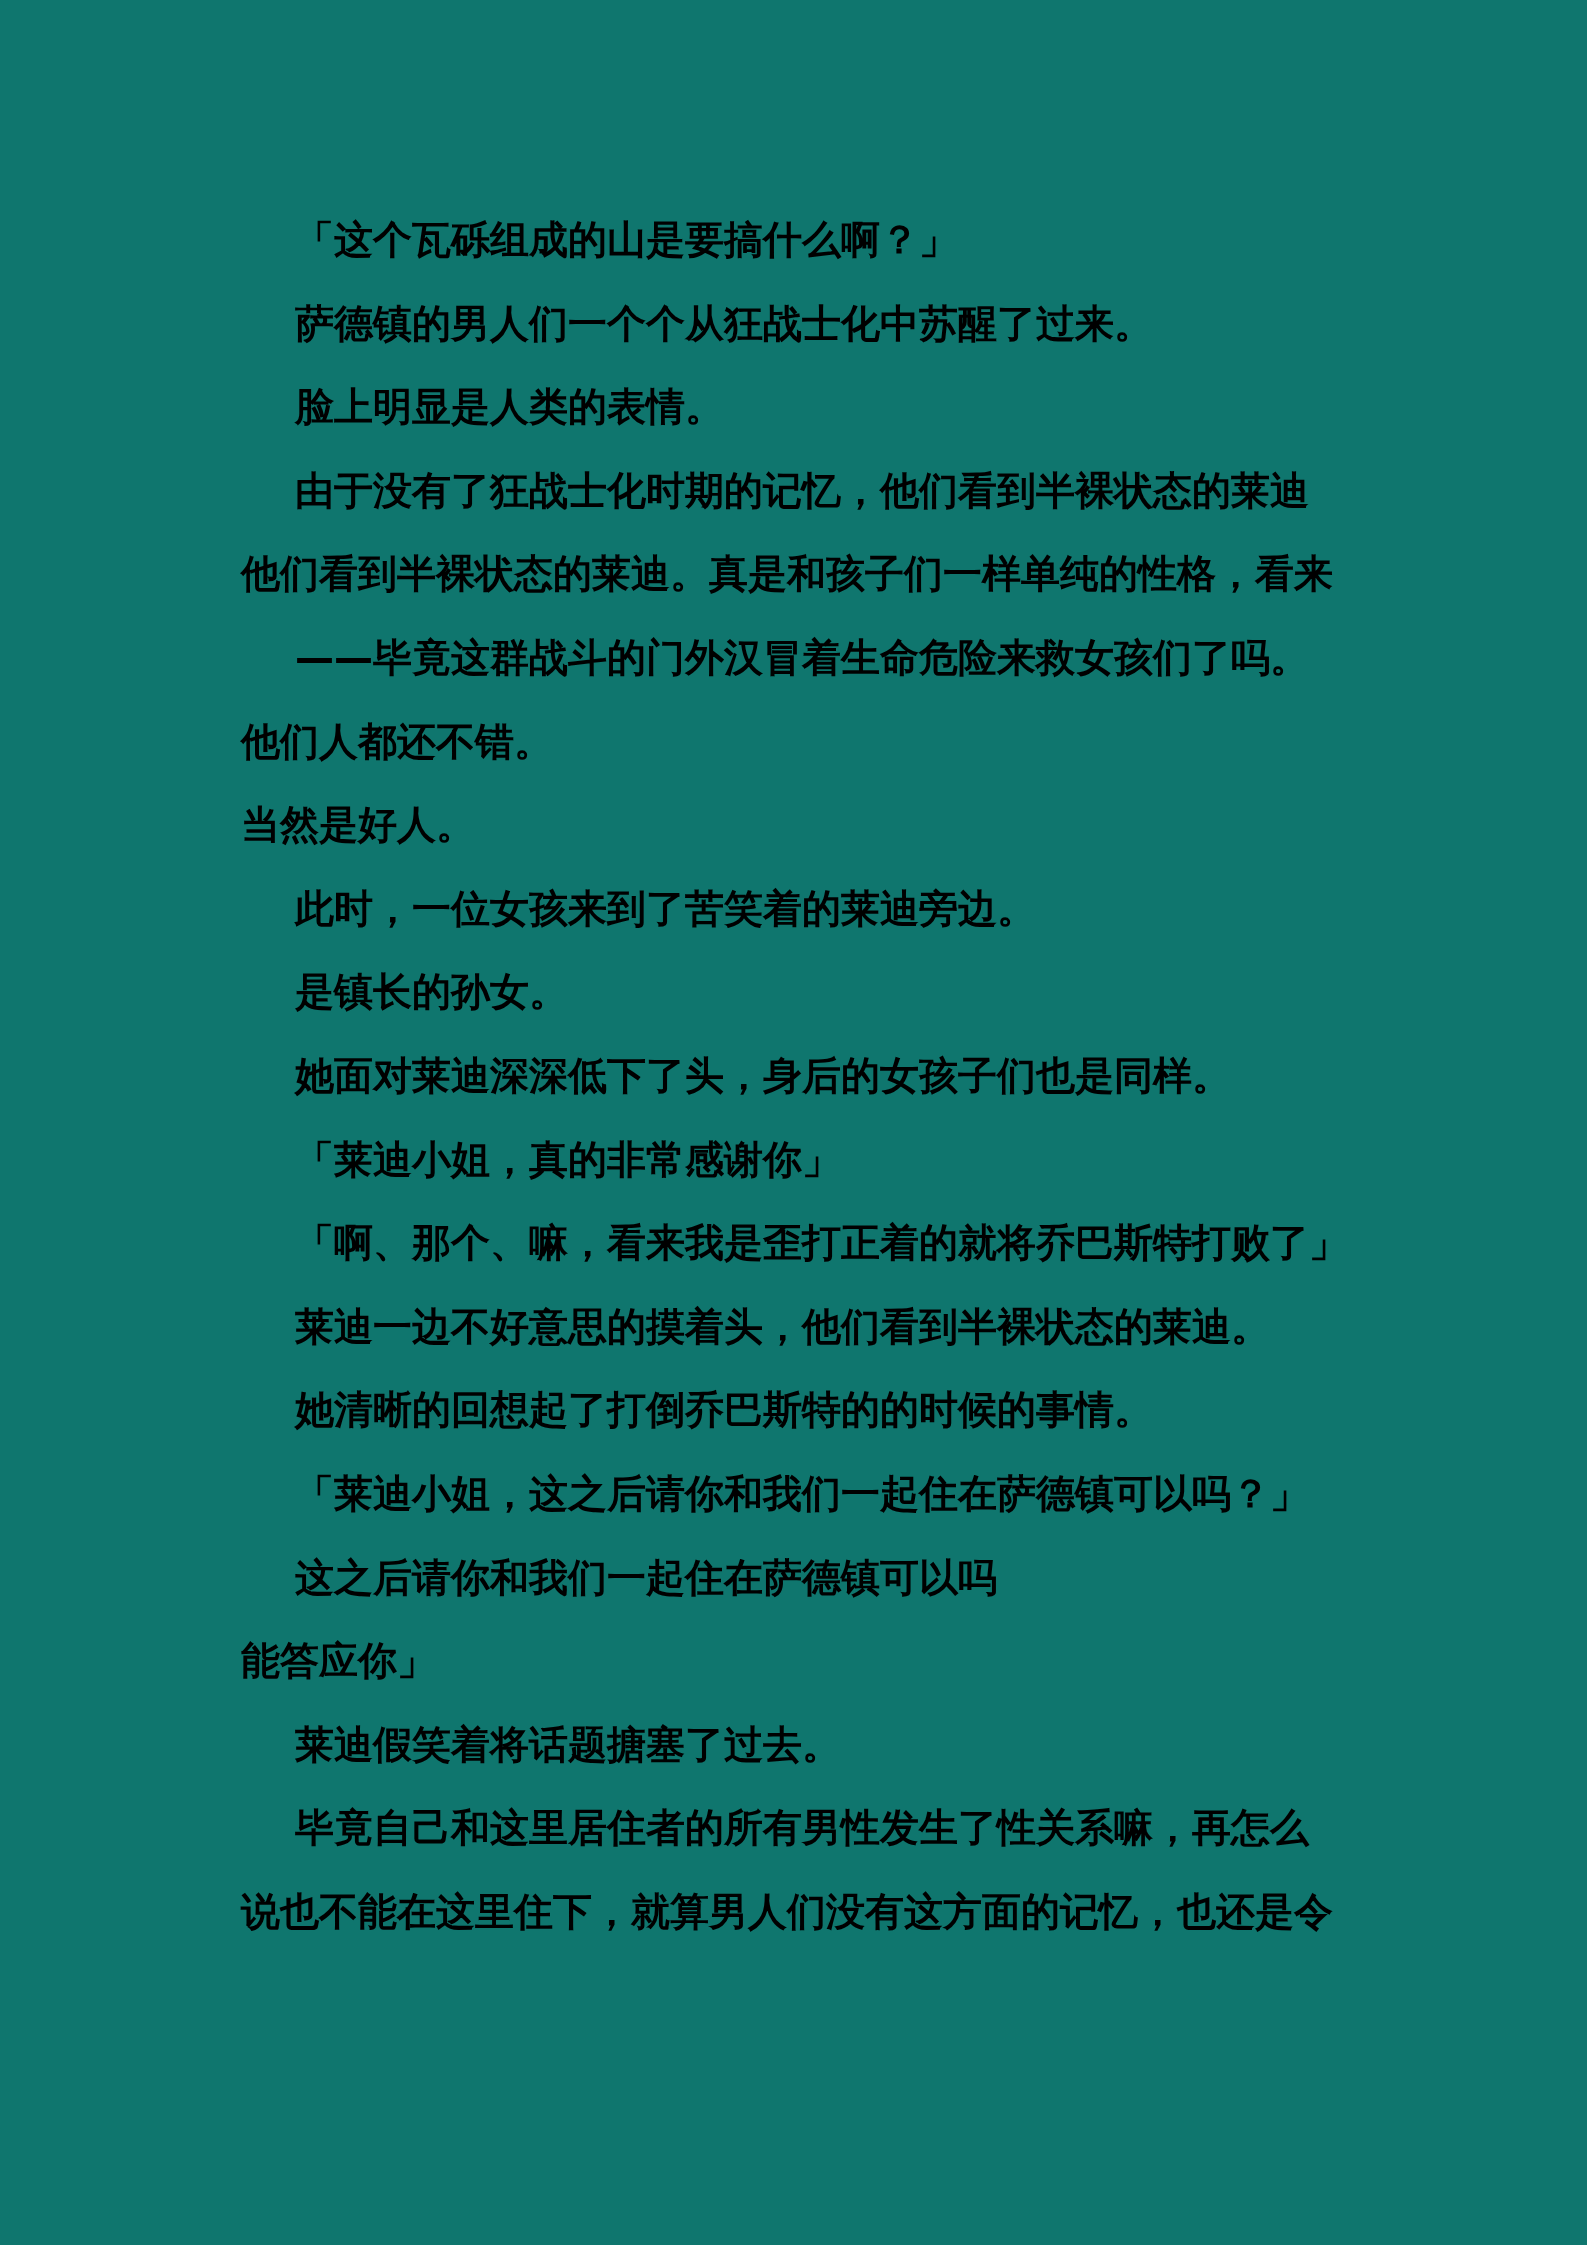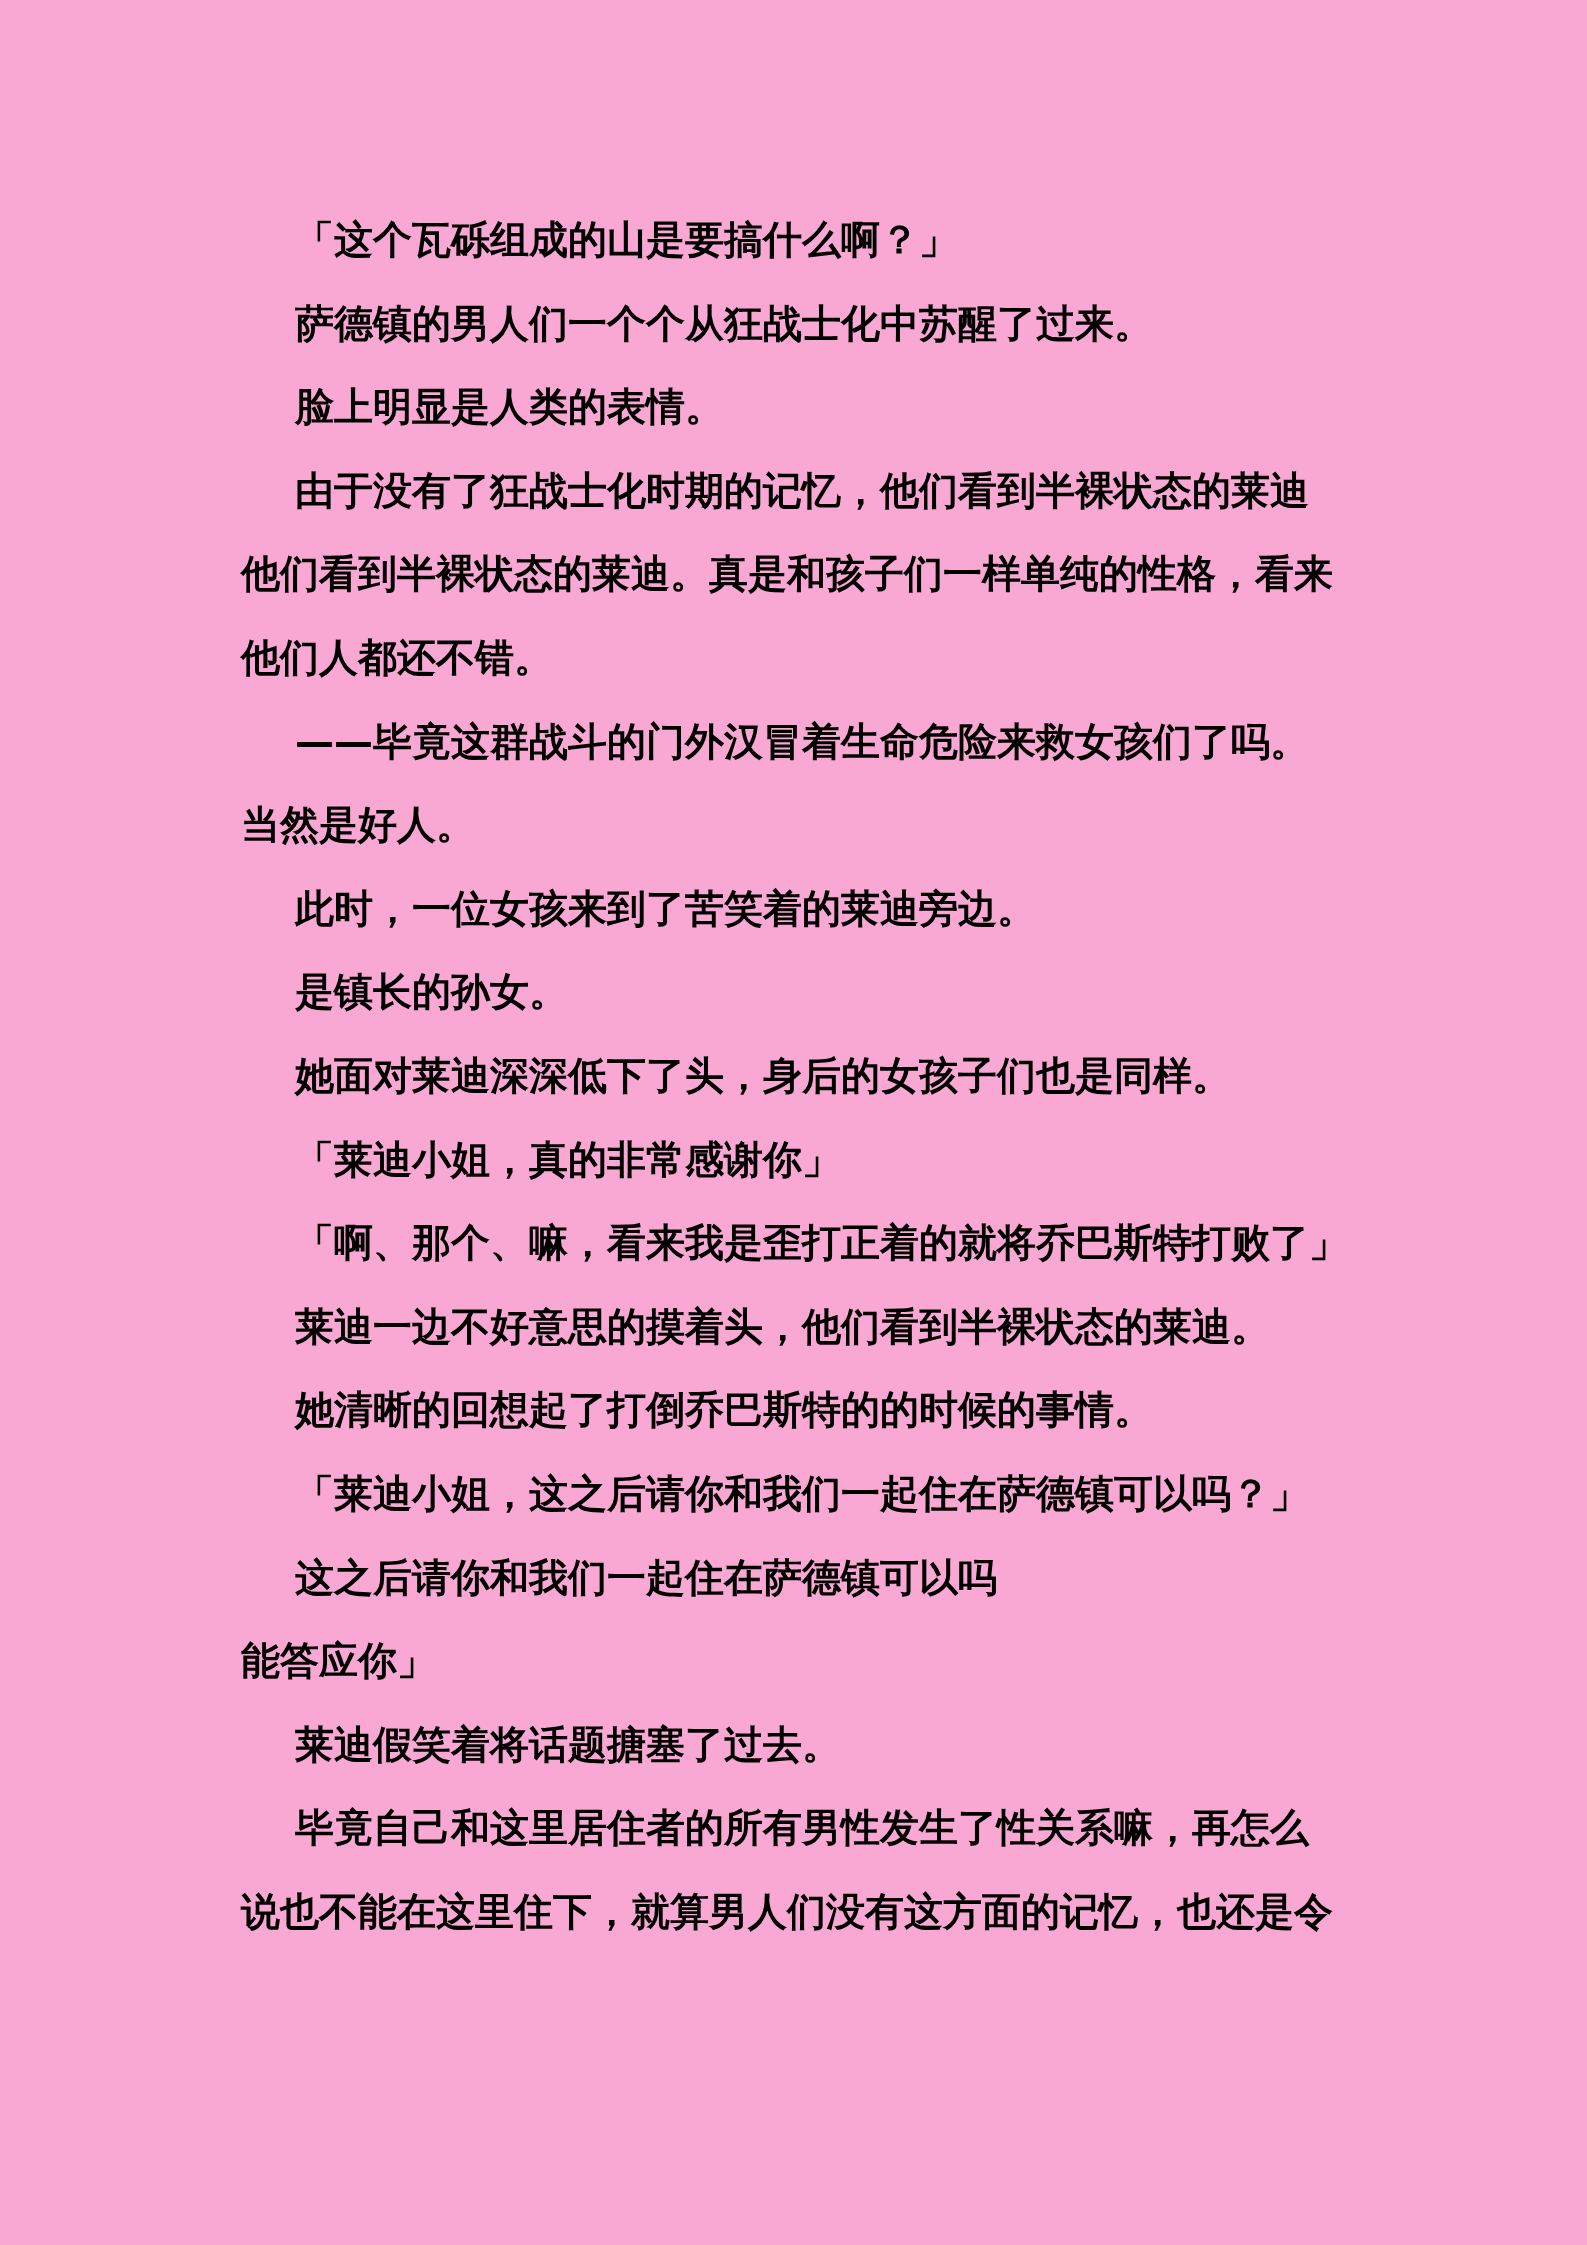--- a/index.html
+++ b/index.html
@@ -12,21 +12,21 @@
     height: 2245px;
     position: relative;
     overflow: hidden;
   }
   .page {
     position: absolute;
     left: 0;
     top: 0;
     width: 1587px;
     height: 2245px;
-    background: #f9a8d4;
+    background: #0f766e;
   }
   .text-block {
     position: absolute;
     left: 241px;
     top: 216px;
     width: 1115px;
     font-family: "DejaVu Sans", "Liberation Sans", sans-serif;
     font-weight: bold;
     font-size: 39px;
     color: #000000;
@@ -44,22 +44,22 @@
 </head>
 <body>
 
 <div class="page">
   <div class="text-block">
     <div class="line indent">「这个瓦砾组成的山是要搞什么啊？」</div>
     <div class="line indent">萨德镇的男人们一个个从狂战士化中苏醒了过来。</div>
     <div class="line indent">脸上明显是人类的表情。</div>
     <div class="line indent">由于没有了狂战士化时期的记忆，他们看到半裸状态的莱迪</div>
     <div class="line">他们看到半裸状态的莱迪。真是和孩子们一样单纯的性格，看来</div>
+    <div class="line indent">——毕竟这群战斗的门外汉冒着生命危险来救女孩们了吗。</div>
     <div class="line">他们人都还不错。</div>
-    <div class="line indent">——毕竟这群战斗的门外汉冒着生命危险来救女孩们了吗。</div>
     <div class="line">当然是好人。</div>
     <div class="line indent">此时，一位女孩来到了苦笑着的莱迪旁边。</div>
     <div class="line indent">是镇长的孙女。</div>
     <div class="line indent">她面对莱迪深深低下了头，身后的女孩子们也是同样。</div>
     <div class="line indent">「莱迪小姐，真的非常感谢你」</div>
     <div class="line indent">「啊、那个、嘛，看来我是歪打正着的就将乔巴斯特打败了」</div>
     <div class="line indent">莱迪一边不好意思的摸着头，他们看到半裸状态的莱迪。</div>
     <div class="line indent">她清晰的回想起了打倒乔巴斯特的的时候的事情。</div>
     <div class="line indent">「莱迪小姐，这之后请你和我们一起住在萨德镇可以吗？」</div>
     <div class="line indent">这之后请你和我们一起住在萨德镇可以吗</div>

